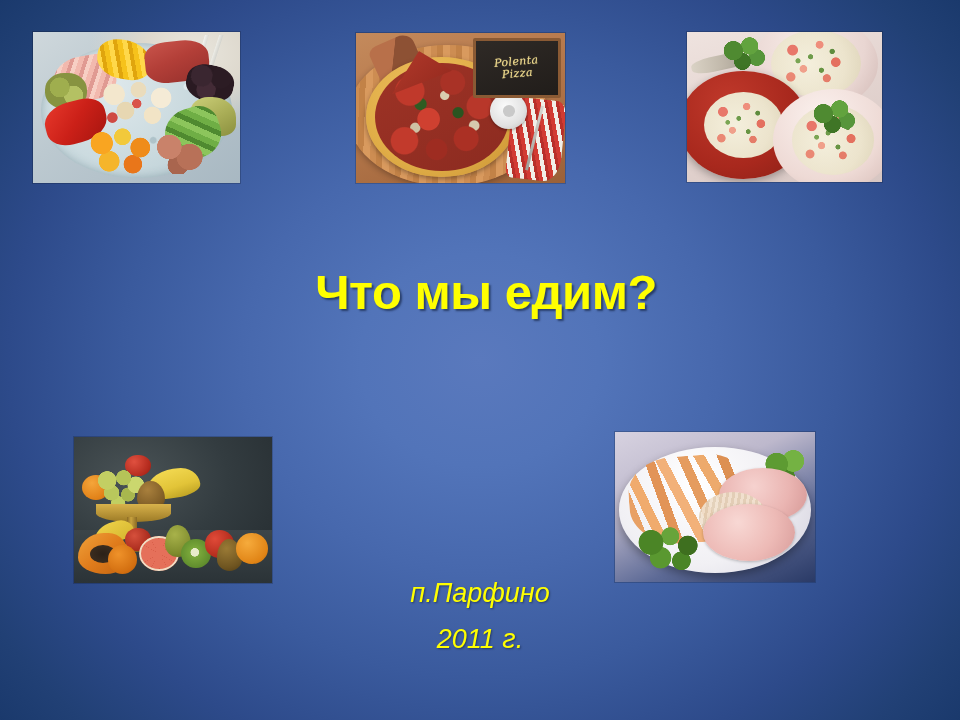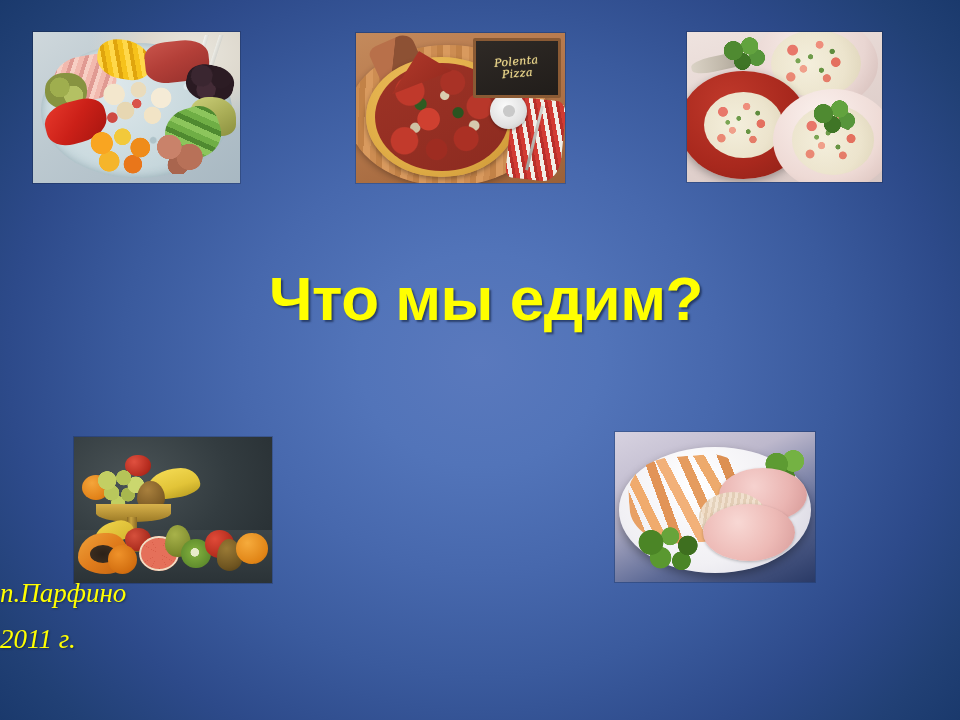--- a/index.html
+++ b/index.html
@@ -473,34 +473,35 @@
   
   #title {
     position: absolute;
     left: 0;
     right: 0;
     top: 268px;
     text-align: center;
     color: #ffff00;
     font-family: "Liberation Sans", sans-serif;
     font-weight: bold;
-    font-size: 62px;
+    font-size: 49px;
     line-height: 1;
     letter-spacing: -0.5px;
     text-shadow: 2px 2px 2px rgba(10,22,48,0.55);
     white-space: nowrap;
     padding-left: 12px;
   }
   #subtitle {
     position: absolute;
     left: 0;
     right: 0;
     top: 570px;
+    text-align: center;
     color: #ffff00;
-    font-family: Liberation Serif, serif;
+    font-family: Liberation Sans, sans-serif;
     font-style: italic;
     font-size: 27px;
     line-height: 1.72;
     text-shadow: 1px 1px 2px rgba(10,22,48,0.5);
   }
   #subtitle .line { display: block; }
 </style>
 </head>
 <body>
 

